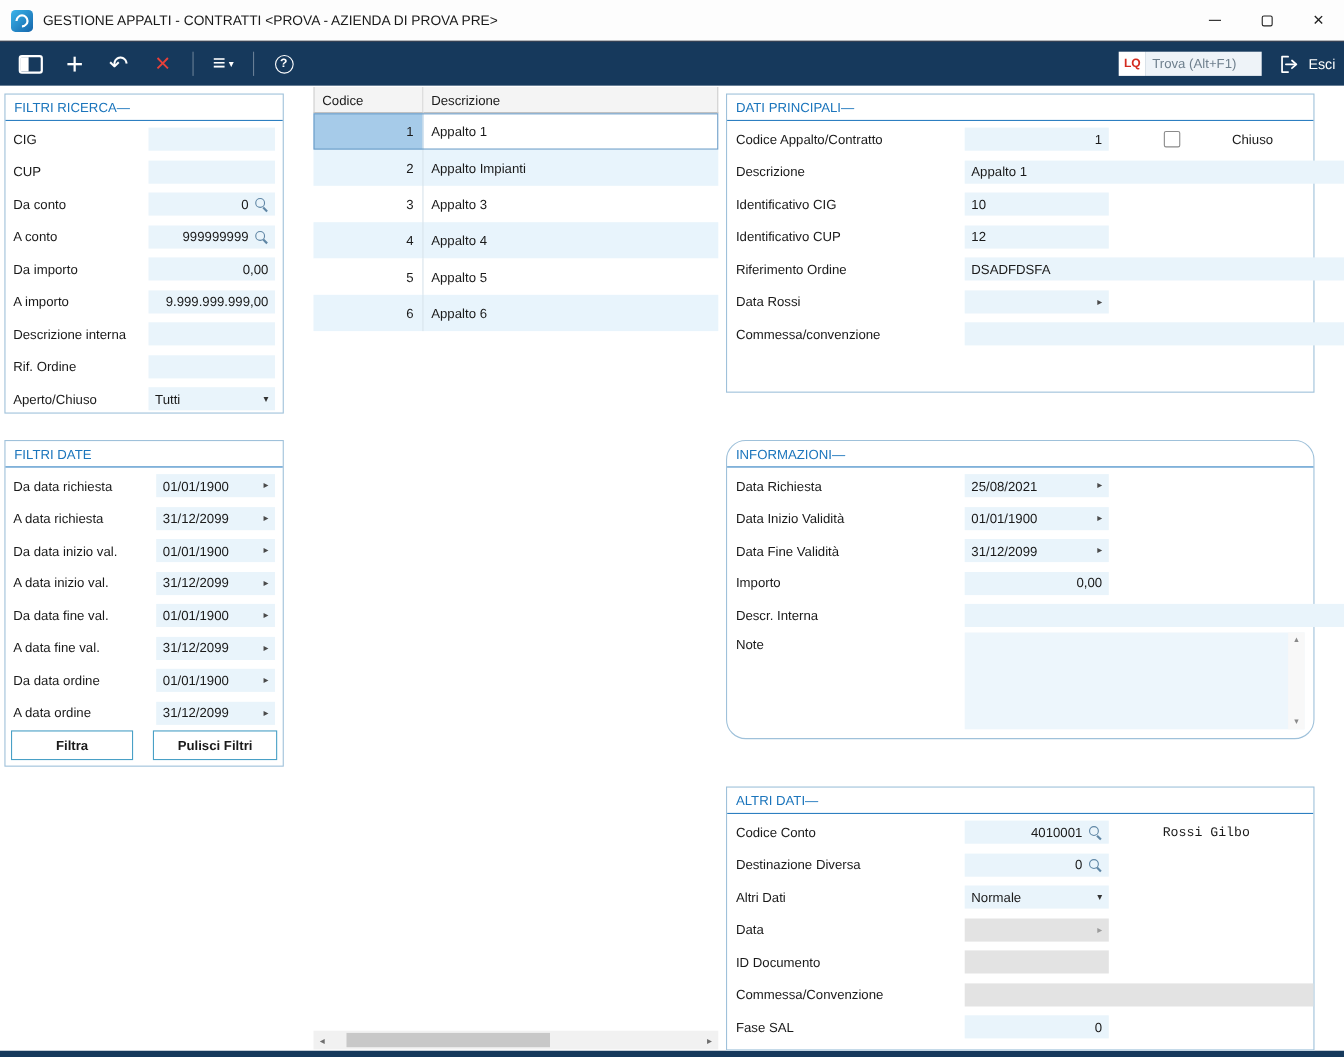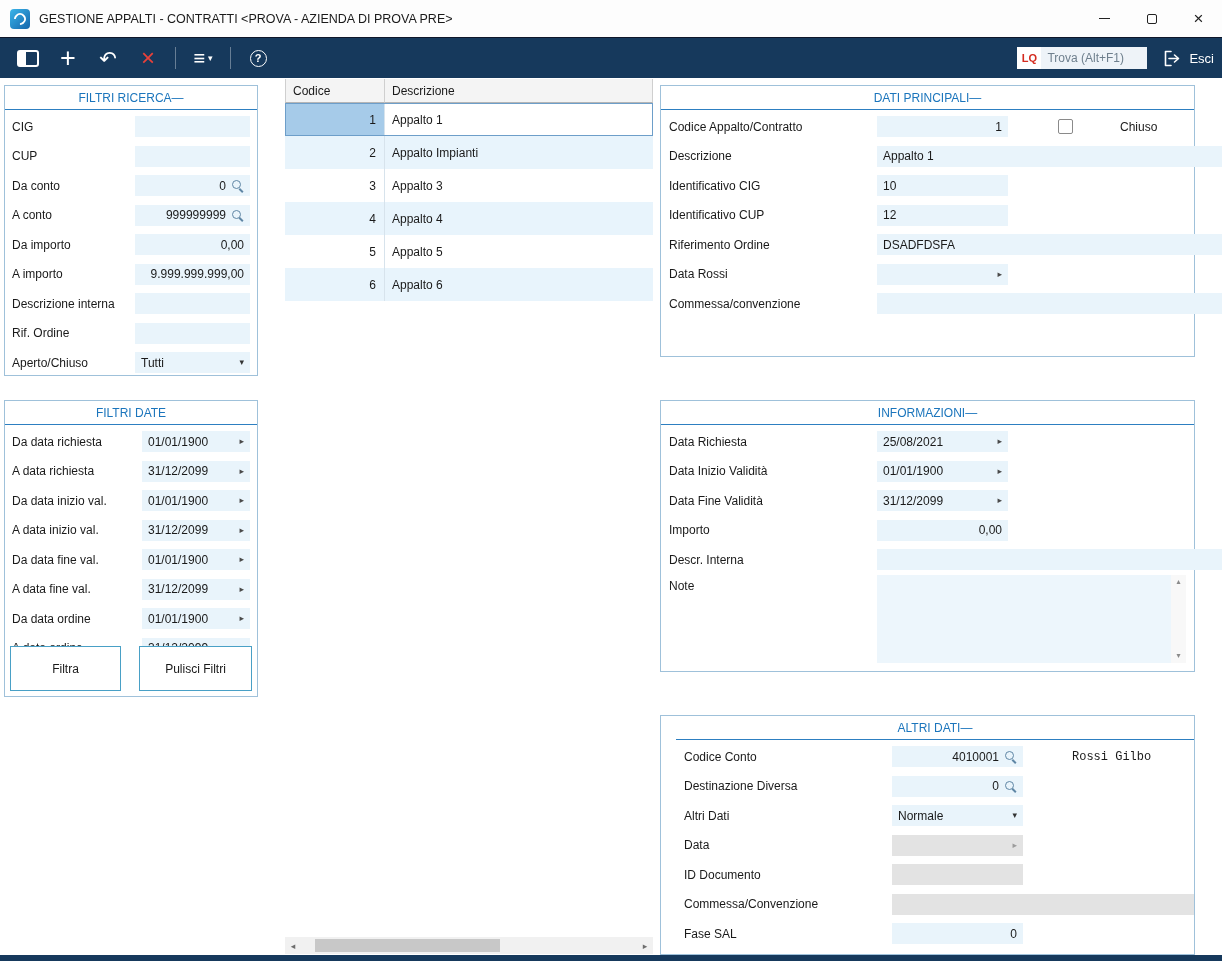--- a/index.html
+++ b/index.html
@@ -42,29 +42,29 @@
               display:flex; align-items:center; justify-content:center; }
   .find-input { width:106px; height:22px; border:none; background:#eef3f8; color:#0f766e;
                 font-size:12px; padding:0 6px; font-family:inherit; outline:none; }
   .find-input::placeholder { color:#6e7f8d; opacity:1; }
   .exit-btn { display:flex; align-items:center; gap:7px; color:#fff; background:none; border:none;
               font-size:13px; margin-left:16px; font-family:inherit; }
 
   
   .main { position:relative; height:877px; background:#fff; }
   .panel { position:absolute; border:1px solid #9fc1da; background:#fff; }
-  .panel-hd { height:24px; display:flex; align-items:center; justify-content:center;
+  .panel-hd { height:24px; display:flex; align-items:center; justify-content:flex-start;
               padding:0 8px; color:#1b75bc; border-bottom:1px solid #2d7fc1; }
   .collapse { color:#1b75bc; font-size:12px; line-height:1; }
 
   .panel-fr { left:4px; top:7px;  width:254px; height:291px; }
   .panel-fd { left:4px; top:322px; width:254px; height:297px; }
   .panel-dp { left:660px; top:7px;   width:535px; height:272px; }
-  .panel-inf{ left:660px; top:322px; width:535px; height:272px; }
-  .panel-ad { left:660px; top:637px; width:535px; height:240px; overflow:hidden;padding-left:15px; }
+  .panel-inf{ left:660px; top:322px; width:535px; height:272px;border-radius:18px; }
+  .panel-ad { left:660px; top:637px; width:535px; height:240px; overflow:hidden; }
 
   
   .frow { display:flex; align-items:center; height:29.5px; padding:0 7px; }
   .flbl { flex:1; }
   .inp { height:21px; background:#e9f4fb; display:flex; align-items:center; padding:0 6px; }
   .inp.right { justify-content:flex-end; }
   .inp .val { white-space:nowrap; }
   .w-filter { width:115px; flex:0 0 auto; }
   .w-fdate  { width:108px; flex:0 0 auto; }
   .w-sm   { width:131px; flex:0 0 auto; }
@@ -74,21 +74,21 @@
   .mag::before { content:""; position:absolute; left:1px; top:1px; width:7px; height:7px;
                  border:1.4px solid #5f86a5; border-radius:50%; }
   .mag::after { content:""; position:absolute; left:8.5px; top:8.5px; width:4.5px; height:1.6px;
                 background:#5f86a5; transform:rotate(45deg); transform-origin:0 0; }
   .date-arrow { margin-left:auto; color:#4a4a4a; font-size:9px; line-height:1; }
   .sel-caret  { margin-left:auto; color:#333; font-size:9px; line-height:1; }
   .inp.disabled { background:#e3e3e3; }
   .inp.disabled .date-arrow { color:#9c9c9c; }
 
   .fbtns { position:absolute; left:0; right:0; bottom:5px; display:flex; justify-content:space-between; padding:0 5px; }
-  .btn { height:45px; background:#fff; border:1px solid #49a0c6; font-size:12px; font-family:inherit; color:#1a1a1a; }
+  .btn { height:27px; background:#fff; border:1px solid #49a0c6; font-size:12px; font-family:inherit; color:#1a1a1a;font-weight:bold; }
   .btn-filtra { width:111px; }
   .btn-pulisci{ width:113px; }
 
   
   .grid { position:absolute; left:285px; top:1px; width:368px; height:875px; }
   .ghead { display:flex; height:24px; }
   .gh { background:#f4f4f4; border-bottom:1px solid #b5b5b5; border-right:1px solid #cfcfcf;
         display:flex; align-items:center; padding:0 7px; }
   .gh-code { width:100px; border-left:1px solid #cfcfcf; }
   .gh-desc { flex:1; }

